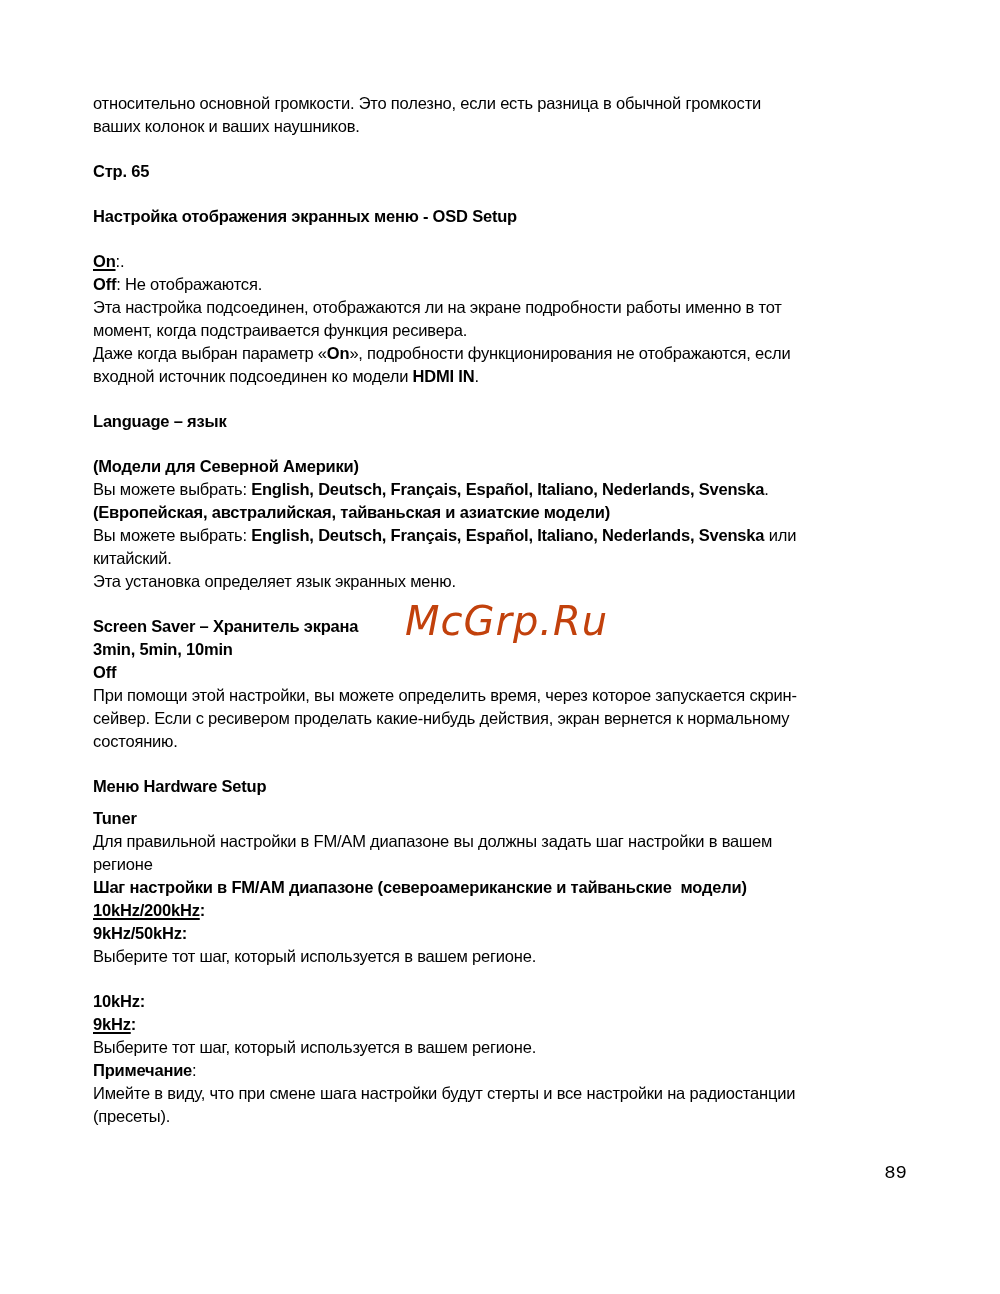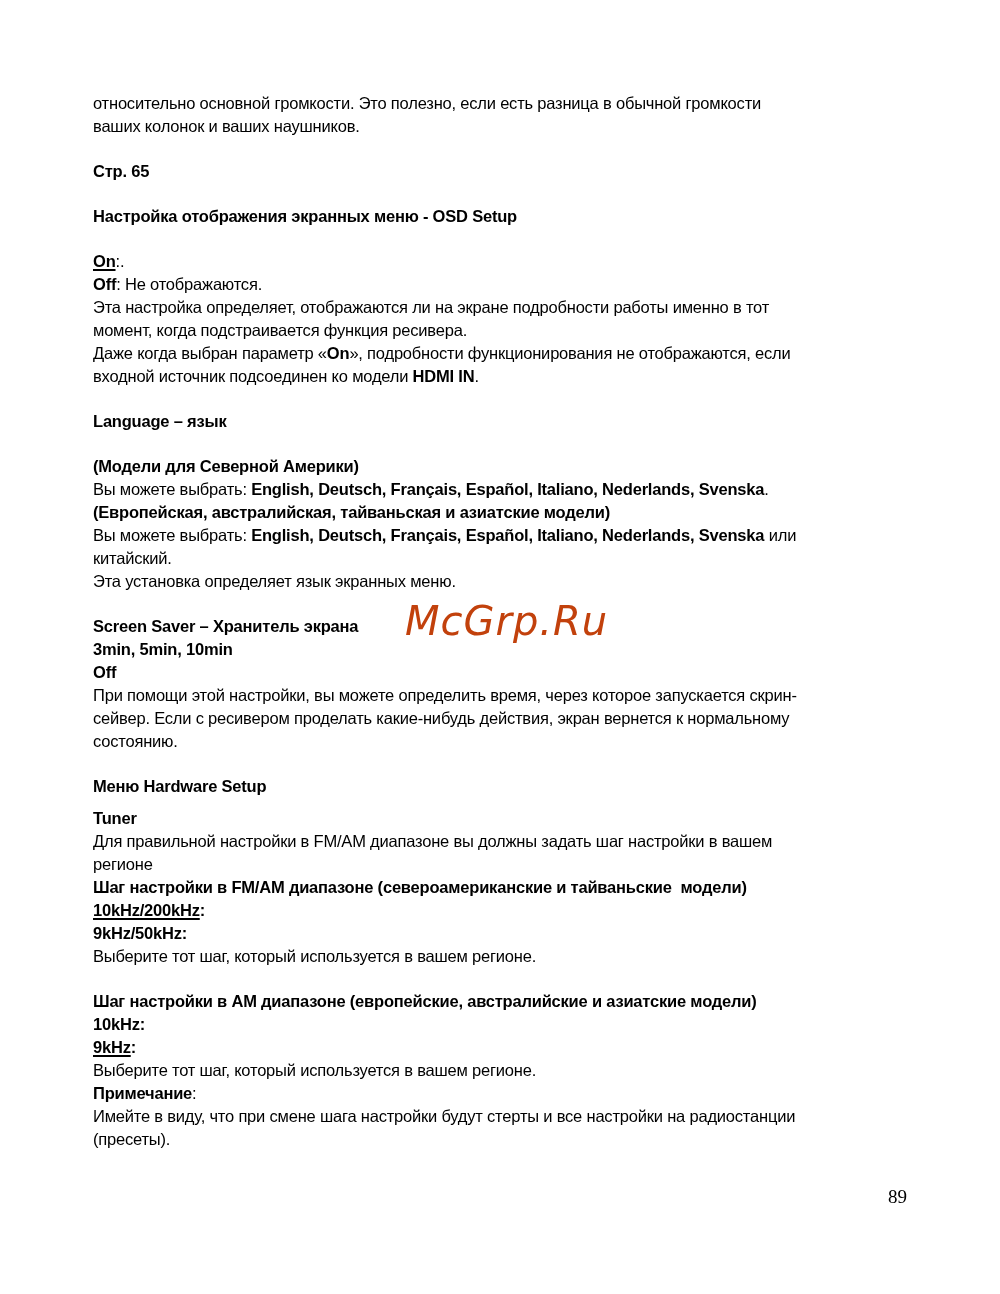--- a/index.html
+++ b/index.html
@@ -57,21 +57,21 @@
     font-size: 40px;
     line-height: 44px;
     letter-spacing: 1px;
     white-space: nowrap;
     pointer-events: none;
   }
   .footer {
     width: 814px;
     margin-top: 34px;
     text-align: right;
-    font-family: Liberation Serif, serif;
+    font-family: Liberation Mono, monospace;
     font-size: 19px;
     line-height: 23px;
   }
 </style>
 </head>
 <body>
 
 <div class="page" data-name="document-page">
   <main class="doc" data-name="document-body">
       <section class="section" data-name="intro-paragraph">
@@ -80,21 +80,21 @@
       </section>
       <section class="section" data-name="page-ref-heading">
         <div class="line" data-name="text-line"><span class="b" data-name="text-run">Стр. 65</span></div>
       </section>
       <section class="section" data-name="osd-setup-heading">
         <div class="line" data-name="text-line"><span class="b" data-name="text-run">Настройка отображения экранных меню - OSD Setup</span></div>
       </section>
       <section class="section" data-name="on-screen-display-section">
         <div class="line" data-name="text-line"><span class="bu" data-name="text-run">On</span><span class="r" data-name="text-run">:.</span></div>
         <div class="line" data-name="text-line"><span class="b" data-name="text-run">Off</span><span class="r" data-name="text-run">: Не отображаются.</span></div>
-        <div class="line" data-name="text-line"><span class="r" data-name="text-run">Эта настройка определяет, отображаются ли на экране подробности работы именно в тот</span></div>
+        <div class="line" data-name="text-line"><span class="r" data-name="text-run">Эта настройка подсоединен, отображаются ли на экране подробности работы именно в тот</span></div>
         <div class="line" data-name="text-line"><span class="r" data-name="text-run">момент, когда подстраивается функция ресивера.</span></div>
         <div class="line" data-name="text-line"><span class="r" data-name="text-run">Даже когда выбран параметр «</span><span class="b" data-name="text-run">On</span><span class="r" data-name="text-run">», подробности функционирования не отображаются, если</span></div>
         <div class="line" data-name="text-line"><span class="r" data-name="text-run">входной источник подсоединен ко модели </span><span class="b" data-name="text-run">HDMI IN</span><span class="r" data-name="text-run">.</span></div>
       </section>
       <section class="section" data-name="language-heading">
         <div class="line" data-name="text-line"><span class="b" data-name="text-run">Language – язык</span></div>
       </section>
       <section class="section" data-name="language-section">
         <div class="line" data-name="text-line"><span class="b" data-name="text-run">(Модели для Северной Америки)</span></div>
         <div class="line" data-name="text-line"><span class="r" data-name="text-run">Вы можете выбрать: </span><span class="b" data-name="text-run">English, Deutsch, Français, Español, Italiano, Nederlands, Svenska</span><span class="r" data-name="text-run">.</span></div>
@@ -117,21 +117,20 @@
       <section class="section" data-name="tuner-section">
         <div class="line" data-name="text-line"><span class="b" data-name="text-run">Tuner</span></div>
         <div class="line" data-name="text-line"><span class="r" data-name="text-run">Для правильной настройки в FM/AM диапазоне вы должны задать шаг настройки в вашем</span></div>
         <div class="line" data-name="text-line"><span class="r" data-name="text-run">регионе</span></div>
         <div class="line" data-name="text-line"><span class="b" data-name="text-run">Шаг настройки в FM/AM диапазоне (североамериканские и тайваньские  модели)</span></div>
         <div class="line" data-name="text-line"><span class="bu" data-name="text-run">10kHz/200kHz</span><span class="b" data-name="text-run">:</span></div>
         <div class="line" data-name="text-line"><span class="b" data-name="text-run">9kHz/50kHz:</span></div>
         <div class="line" data-name="text-line"><span class="r" data-name="text-run">Выберите тот шаг, который используется в вашем регионе.</span></div>
       </section>
       <section class="section" data-name="am-tuning-section">
-        <div class="line" data-name="text-line"><span class="b" data-name="text-run">Шаг настройки в АМ диапазоне (европейские, австралийские и азиатские модели)</span></div>
         <div class="line" data-name="text-line"><span class="b" data-name="text-run">10kHz:</span></div>
         <div class="line" data-name="text-line"><span class="bu" data-name="text-run">9kHz</span><span class="b" data-name="text-run">:</span></div>
         <div class="line" data-name="text-line"><span class="r" data-name="text-run">Выберите тот шаг, который используется в вашем регионе.</span></div>
         <div class="line" data-name="text-line"><span class="b" data-name="text-run">Примечание</span><span class="r" data-name="text-run">:</span></div>
         <div class="line" data-name="text-line"><span class="r" data-name="text-run">Имейте в виду, что при смене шага настройки будут стерты и все настройки на радиостанции</span></div>
         <div class="line" data-name="text-line"><span class="r" data-name="text-run">(пресеты).</span></div>
       </section>
     </main>
   <footer class="footer" data-name="page-footer">
     <span data-name="page-number">89</span>

